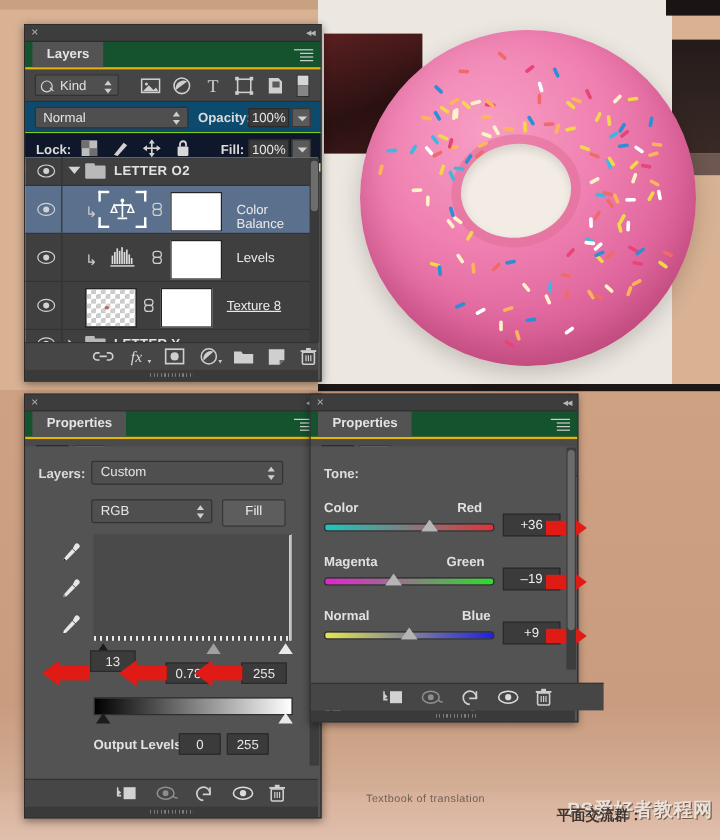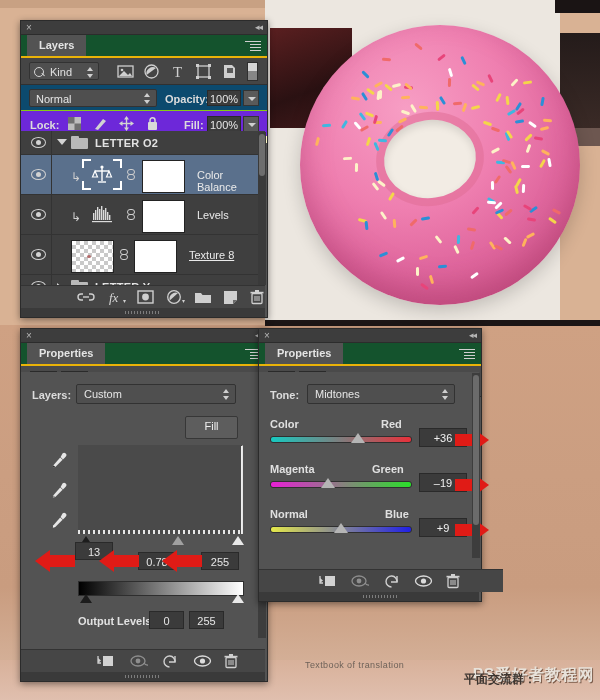--- a/index.html
+++ b/index.html
@@ -90,21 +90,21 @@
     line-height:18px;padding-left:6px;box-sizing:border-box;
   }
   .lbl{position:absolute;color:#dcdcdc;font-size:11px;font-weight:bold;}
   .numfield{
     position:absolute;height:16px;background:#3b3b3b;border:1px solid #2a2a2a;
     color:#e6e6e6;font-size:11px;line-height:16px;text-align:center;box-sizing:border-box;
   }
   .dropdn{position:absolute;width:16px;height:16px;background:#5a5a5a;border:1px solid #343434;box-sizing:border-box;}
   .dropdn:after{content:"";position:absolute;left:4px;top:6px;border-left:4px solid transparent;
     border-right:4px solid transparent;border-top:4px solid #d0d0d0;}
-  .lock-row{height:25px;background:#6d28d9;border-bottom:7px solid #fef9c3;position:relative;}
+  .lock-row{height:25px;background:#0f172a;border-bottom:7px solid #fef9c3;position:relative;}
   .lk{position:absolute;top:5px;width:15px;height:15px;cursor:pointer;}
 
   .layer-list{position:absolute;left:0;top:110px;width:244px;height:155px;background:#7dd3fc;overflow:hidden;}
   .lrow{position:relative;height:39px;border-bottom:1px solid #333;background:#3f3f3f;}
   .lrow.group{height:23px;}
   .lrow.sel{background:#5a708c;}
   .eye{position:absolute;left:10px;top:50%;margin-top:-6px;width:15px;height:11px;cursor:pointer;}
   .eye .o{position:absolute;left:0;top:0;width:15px;height:11px;border:1.3px solid #d2d2d2;border-radius:50% 50%;box-sizing:border-box;}
   .eye .p{position:absolute;left:5px;top:3px;width:5px;height:5px;border-radius:50%;background:#d2d2d2;}
   .eyecol{position:absolute;left:0;top:0;width:30px;height:100%;border-right:1px solid #333;}
@@ -650,20 +650,24 @@
     <span class="prop-title">L..</span>
   </div>
 
   <div class="prop-body">
     <span class="lbl" style="left:11px;top:17px">Layers:</span>
     <div class="sel2" style="left:55px;top:12px;width:160px">
       <span>Custom</span>
       <span class="spin" style="right:5px;top:4px"></span>
     </div>
 
+    <div class="sel2" style="left:55px;top:44px;width:101px">
+      <span>RGB</span>
+      <span class="spin" style="right:5px;top:4px"></span>
+    </div>
     <div class="btn" style="left:164px;top:44px;width:51px">Fill</div>
 
     <span class="dropper" style="top:80px">
       <svg viewBox="0 0 17 17">
           <path d="M11.5 1.5 a2.2 2.2 0 0 1 3.2 3.2 L12 7.4 l-2.4-2.4 Z" fill="#e6e6e6"></path>
           <path d="M9.2 5.4 L11.6 7.8 L4.3 15.1 L1.9 15.6 L2.4 13.2 Z" fill="#e6e6e6"></path>
           <path d="M2.4 13.2 L4.3 15.1 L1.9 15.6 Z" fill="#1b1b1b"></path>
         </svg>
     </span>
     <span class="dropper" style="top:110px">
@@ -784,24 +788,20 @@
           <path d="M8.5 16 h8" stroke="#e8e8e8" stroke-width="1.4"></path>
           <circle cx="12.5" cy="2.6" r="1.5" fill="#e8e8e8"></circle>
         </svg>
     </span>
     <span class="prop-mask"></span>
     <span class="prop-title">C.</span>
   </div>
 
   <div class="cb-body">
     <span class="lbl" style="left:11px;top:17px">Tone:</span>
-    <div class="sel2" style="left:48px;top:12px;width:148px">
-      <span>Midtones</span>
-      <span class="spin" style="right:5px;top:4px"></span>
-    </div>
 
     <span class="chan-lbl" style="left:11px;top:46px">Color</span>
     <span class="chan-lbl" style="left:122px;top:46px">Red</span>
     <span class="slidertrack" id="tr0" style="left: 11px; top: 64px; width: 142px; background: linear-gradient(90deg, rgb(23, 201, 192), rgb(232, 48, 58));"></span>
     <span class="sl-knob" id="kn0" style="top: 61px; left: 92.04px;"></span>
     <span class="valbox" style="left:160px;top:56px">+36</span>
     <div class="arrow right" style="left:196px;top:57px;width:34px;height:22px">
       <span class="shaft" style="width:22px"></span>
         <span class="head"></span>
     </div>

